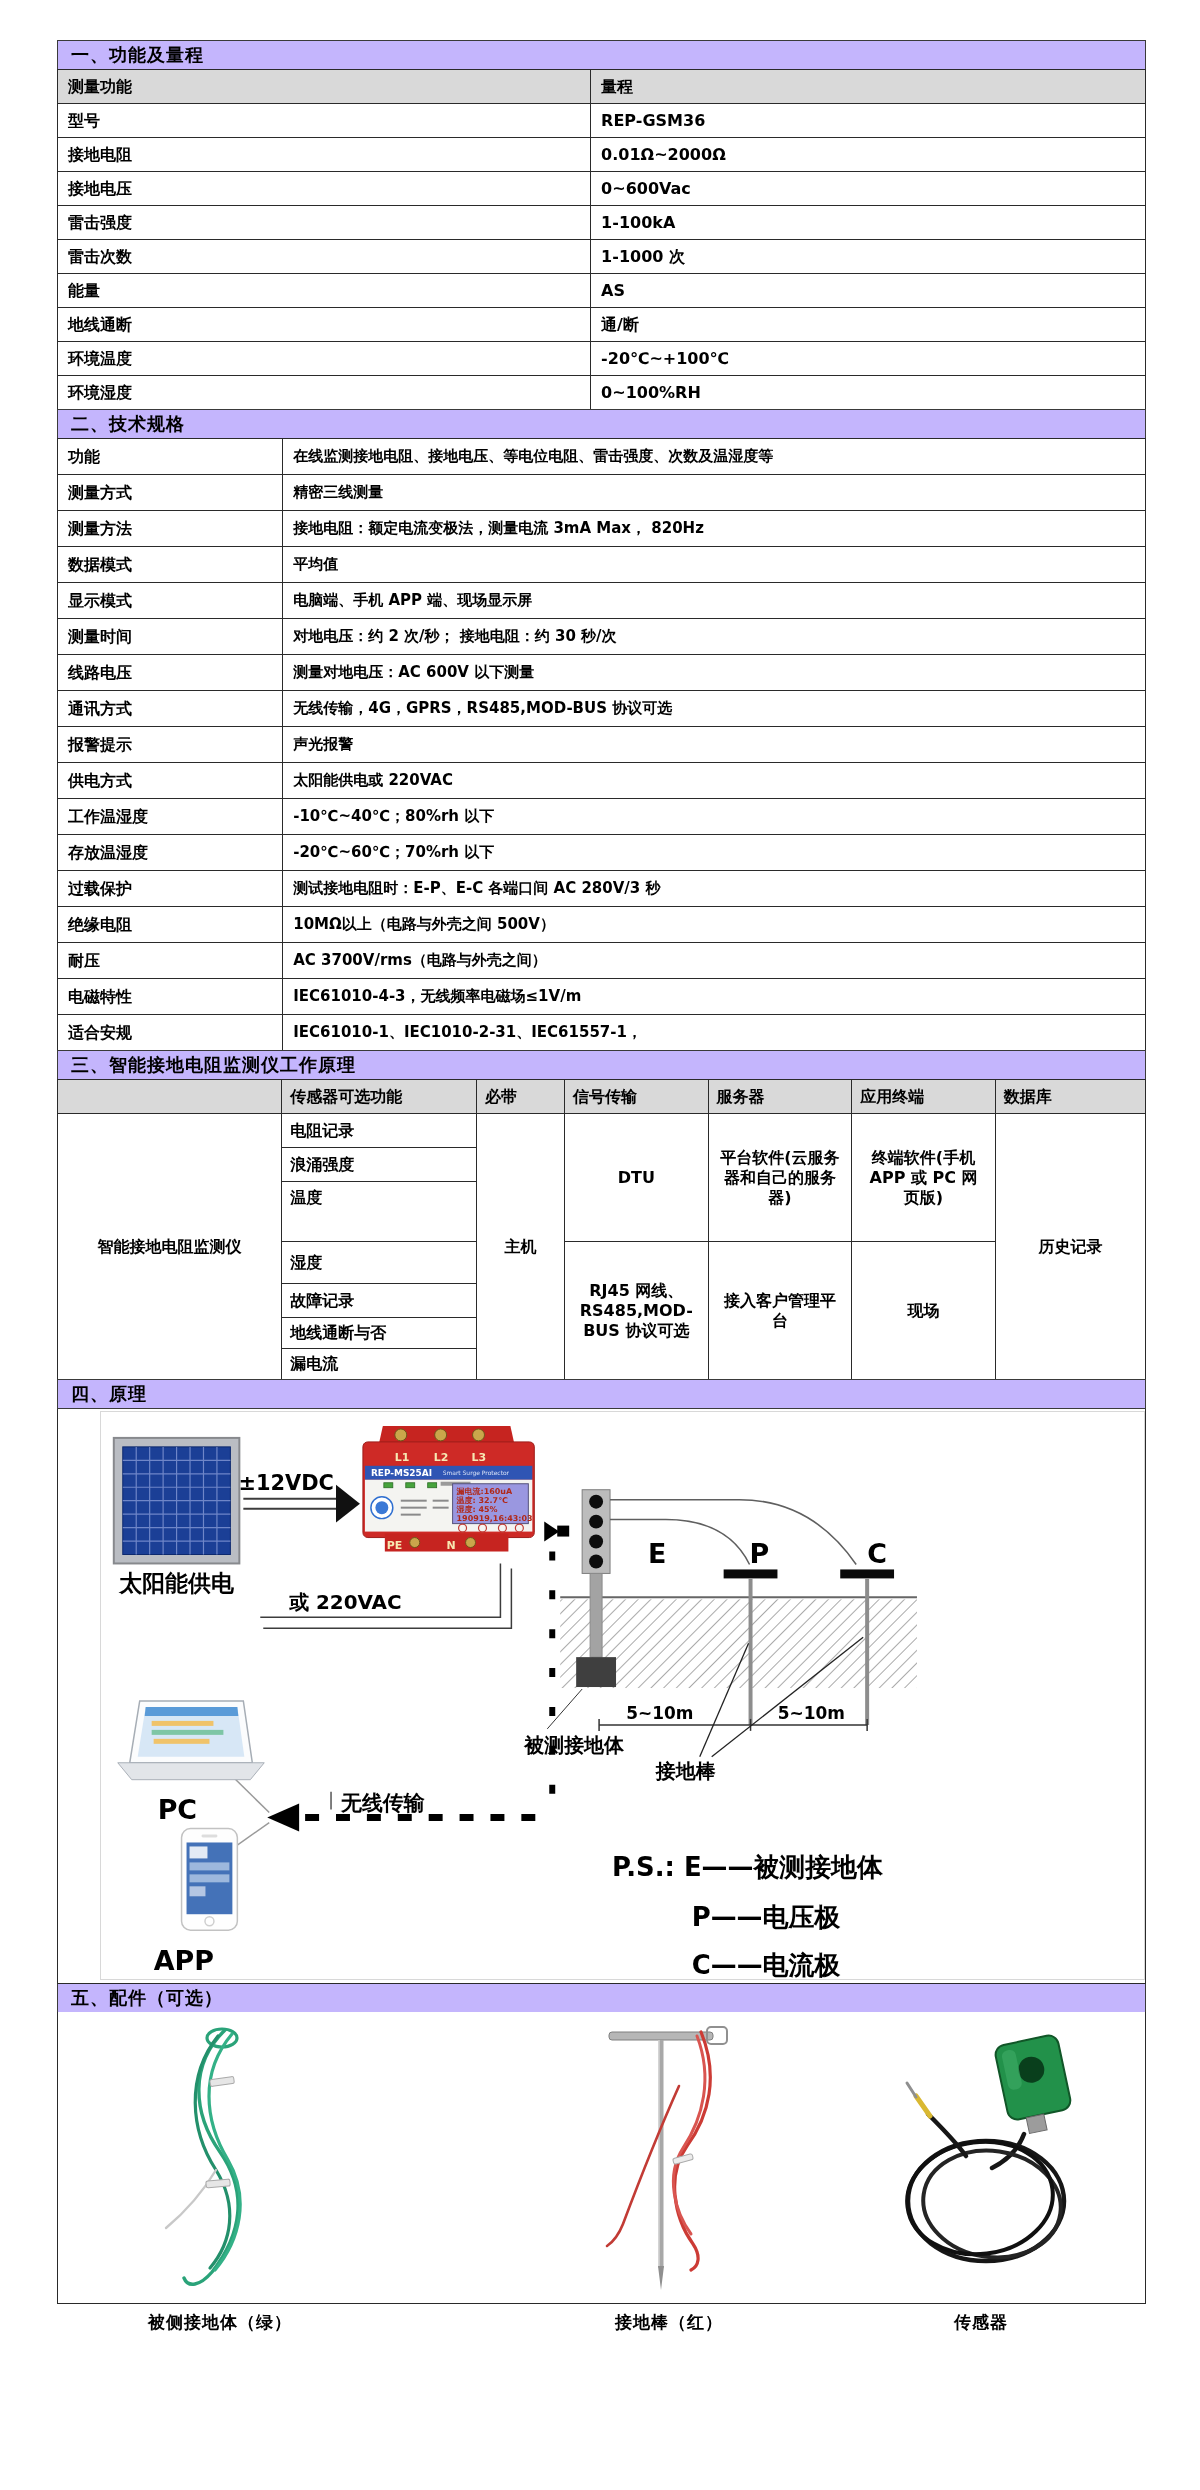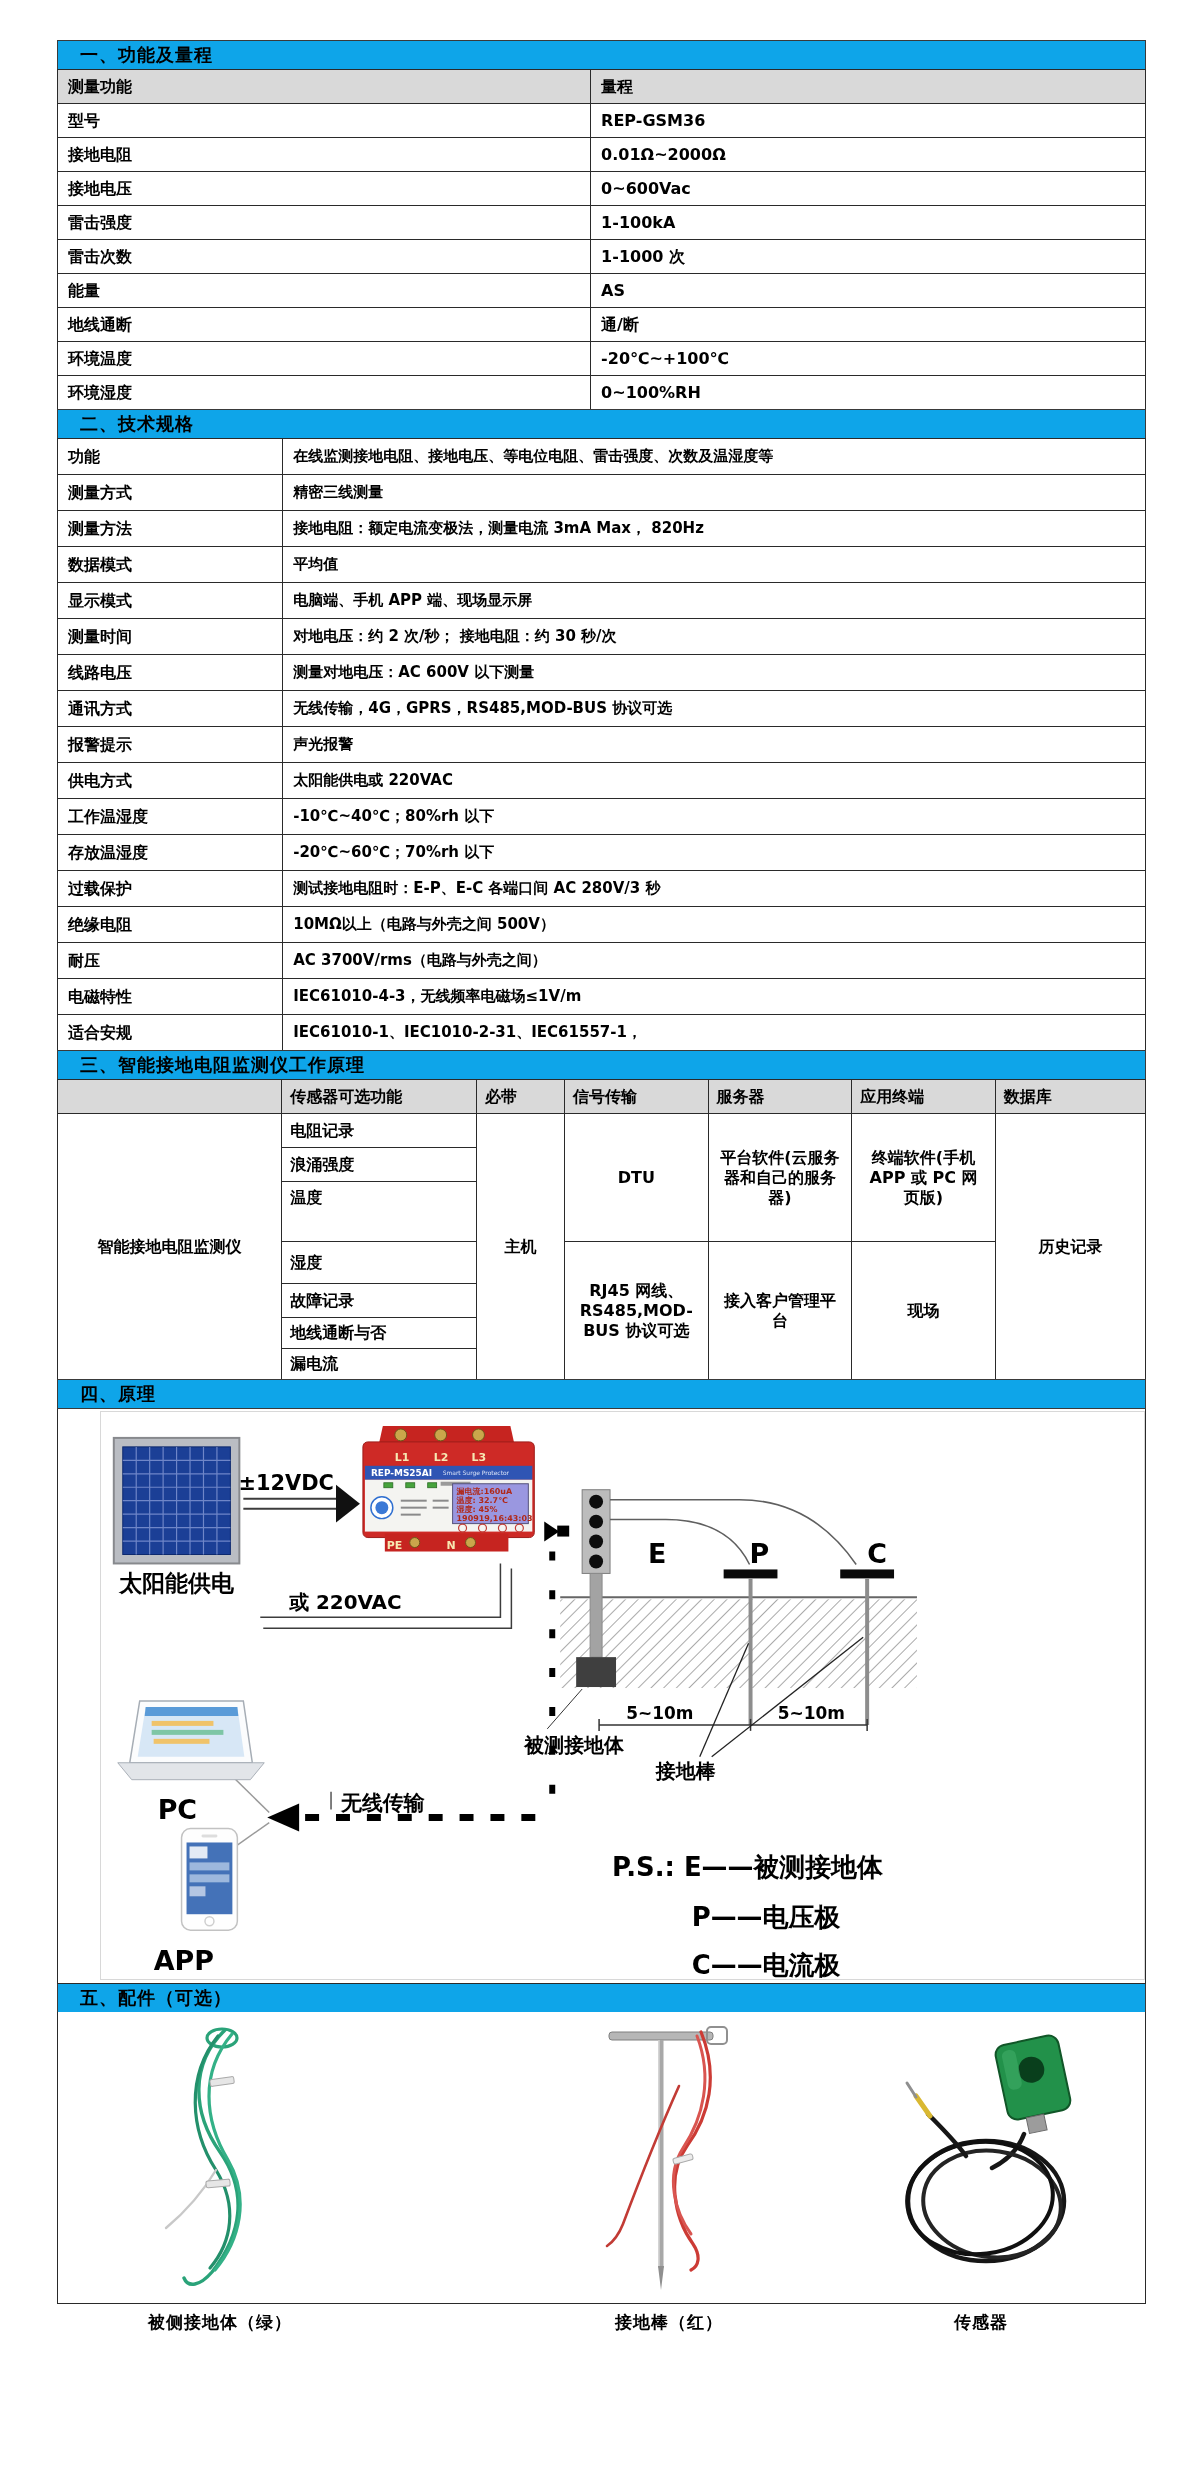--- a/index.html
+++ b/index.html
@@ -1,19 +1,19 @@
 <!DOCTYPE html>
 <html><head>
 <meta charset="utf-8">
 <style>
   html,body{margin:0;padding:0;background:#ffffff;}
   body{width:1200px;height:2490px;position:relative;font-family:"DejaVu Sans","Liberation Sans",sans-serif;color:#000;}
   .doc{position:absolute;left:57px;top:41px;width:1089px;}
-  .secbar{box-sizing:border-box;border:1px solid #3a3a3a;background:#0ea5e9;height:30px;line-height:28px;
-          font-size:18px;font-weight:bold;padding-left:22px;margin-top:-1px;letter-spacing:1px;}
+  .secbar{box-sizing:border-box;border:1px solid #3a3a3a;background:#c4b5fd;height:30px;line-height:28px;
+          font-size:18px;font-weight:bold;padding-left:13px;margin-top:-1px;letter-spacing:1px;}
   table.grid{border-collapse:collapse;width:100%;table-layout:fixed;margin-top:-1px;}
   table.grid td{border:1px solid #2a2a2a;padding:2px 10px;font-weight:bold;vertical-align:middle;
                 line-height:1.25;overflow:hidden;}
   
   .t1 td{height:29px;font-size:16px;}
   .t1 .hdr td{background:#d9d9d9;}
   
   .t2 td{height:31px;font-size:16px;}
   .t2 td.val{font-size:15px;}
   

